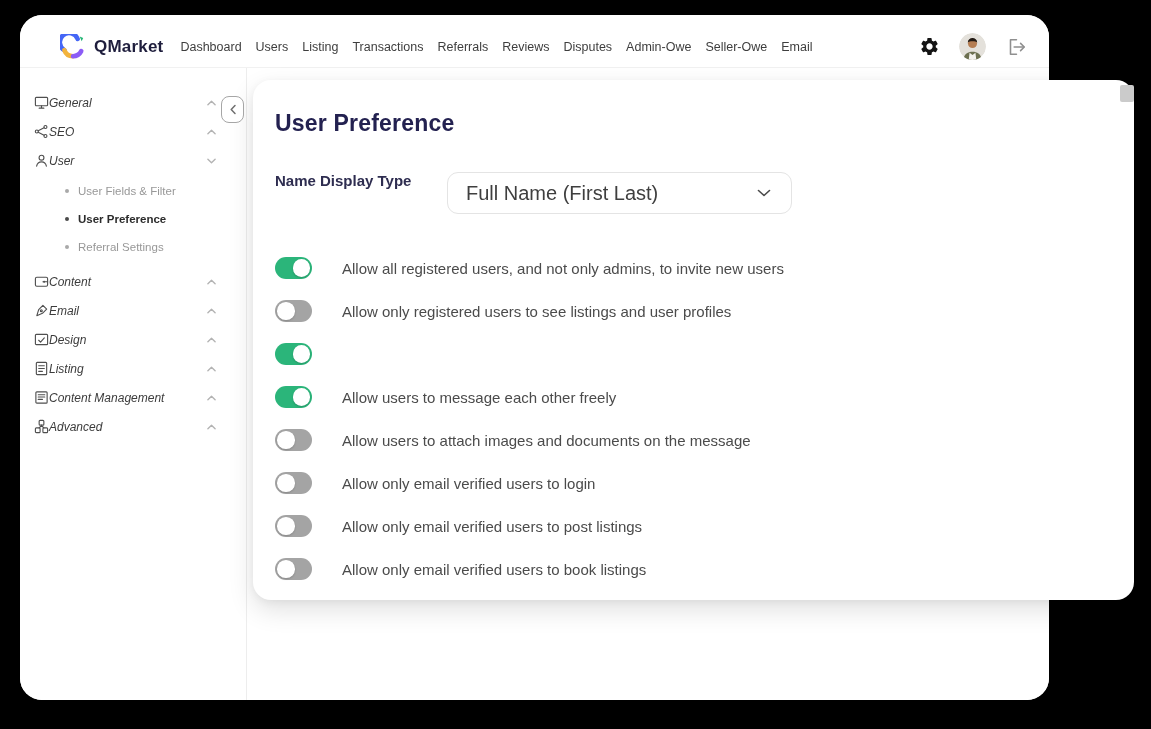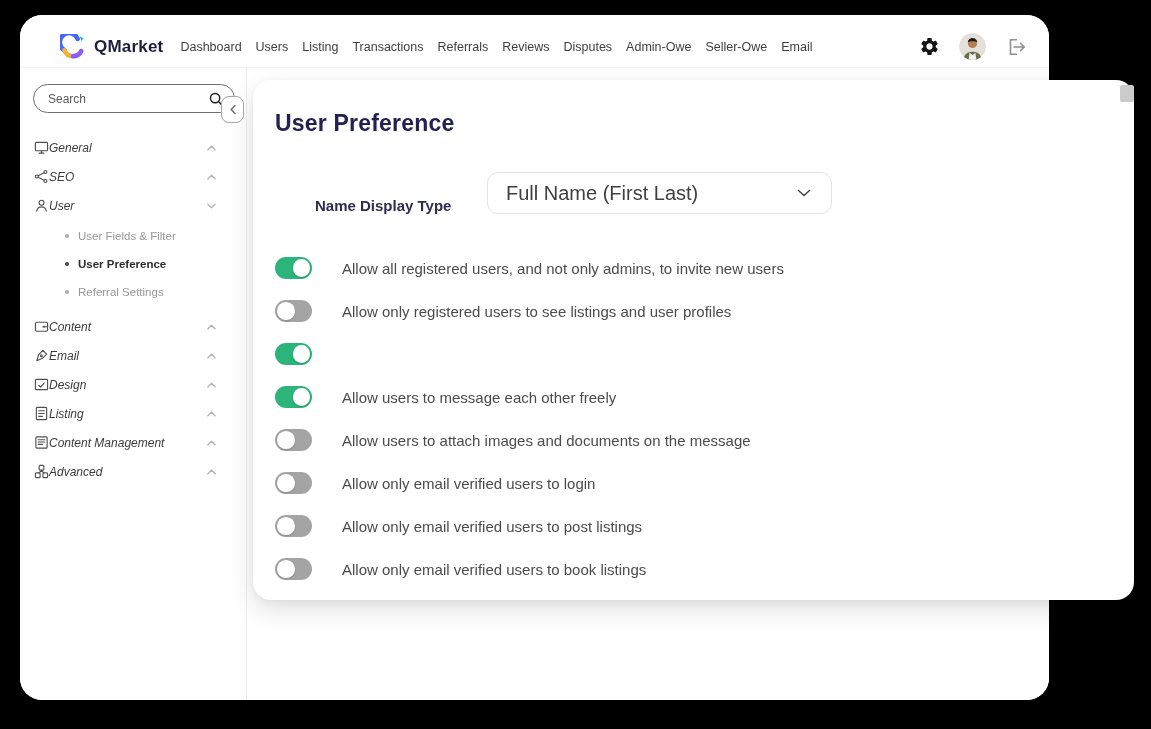--- a/index.html
+++ b/index.html
@@ -55,21 +55,21 @@
                   display:flex; align-items:center; justify-content:center; z-index:6; }
   .collapse-btn svg { stroke:#6f6f6f; fill:none; stroke-width:1.5; stroke-linecap:round; stroke-linejoin:round; }
 
   
   .panel { position:absolute; left:233px; top:65px; width:881px; height:520px; background:#fff;
            border-radius:18px; box-shadow:0 10px 26px rgba(0,0,0,.12), 0 2px 8px rgba(0,0,0,.05);
            padding:28px 30px 0 22px; z-index:5; }
   .scroll-thumb { position:absolute; top:5px; right:0; width:14px; height:17px;
                   background:#cbcbcb; border-radius:2px; cursor:pointer; }
   .panel h1 { font-size:23px; font-weight:bold; color:#232150; line-height:30px; letter-spacing:.2px; }
-  .name-row { margin-top:34px; height:42px; display:flex; align-items:flex-end;margin-left:40px; }
+  .name-row { margin-top:34px; height:42px; display:flex; align-items:flex-start; }
   .name-label { width:172px; font-size:15px; font-weight:bold; color:#2e2d50; flex:0 0 auto; }
   .dropdown { width:345px; height:42px; border:1px solid #e4e4e4; border-radius:11px; background:#fff;
               display:flex; align-items:center; padding:0 20px 0 18px; cursor:pointer;
               justify-content:space-between; }
   .dropdown > span:first-child { font-size:20px; color:#3f3f3f; }
   .dd-chev { display:flex; }
   .dd-chev svg { stroke:#4a4a4a; fill:none; stroke-width:1.6; stroke-linecap:round; stroke-linejoin:round; }
 
   .toggles { margin-top:43px; }
   .toggle-row { display:flex; align-items:center; gap:30px; height:22px; margin-bottom:21px; }
@@ -138,29 +138,20 @@
                 <path d="M10 12h10.5"></path>
                 <path d="M17 8l4 4-4 4"></path>
             </svg>
           </span>
         </button>
       </div>
     </header>
 
     <div class="body-row">
       <aside class="sidebar">
-        <div class="search-box">
-          <input class="search-input" type="text" placeholder="Search" style="">
-          <span class="search-ic">
-            <svg width="16" height="16" viewBox="0 0 18 18" fill="none" stroke="#1d1d1d" stroke-width="1.6" stroke-linecap="round">
-              <circle cx="8" cy="8" r="5.2"></circle>
-                <path d="M12 12l4 4"></path>
-            </svg>
-          </span>
-        </div>
         <div class="menu">
             <div class="side-item">
               <span class="side-ic">
                 <svg width="15" height="15" viewBox="0 0 16 16">
                   <rect x="1.5" y="2.5" width="13" height="9" rx="1"></rect>
                   <path d="M5.5 14h5M8 11.5V14"></path>
                 </svg>
               </span>
               <span class="side-label">General</span>
               <span class="chev up">

